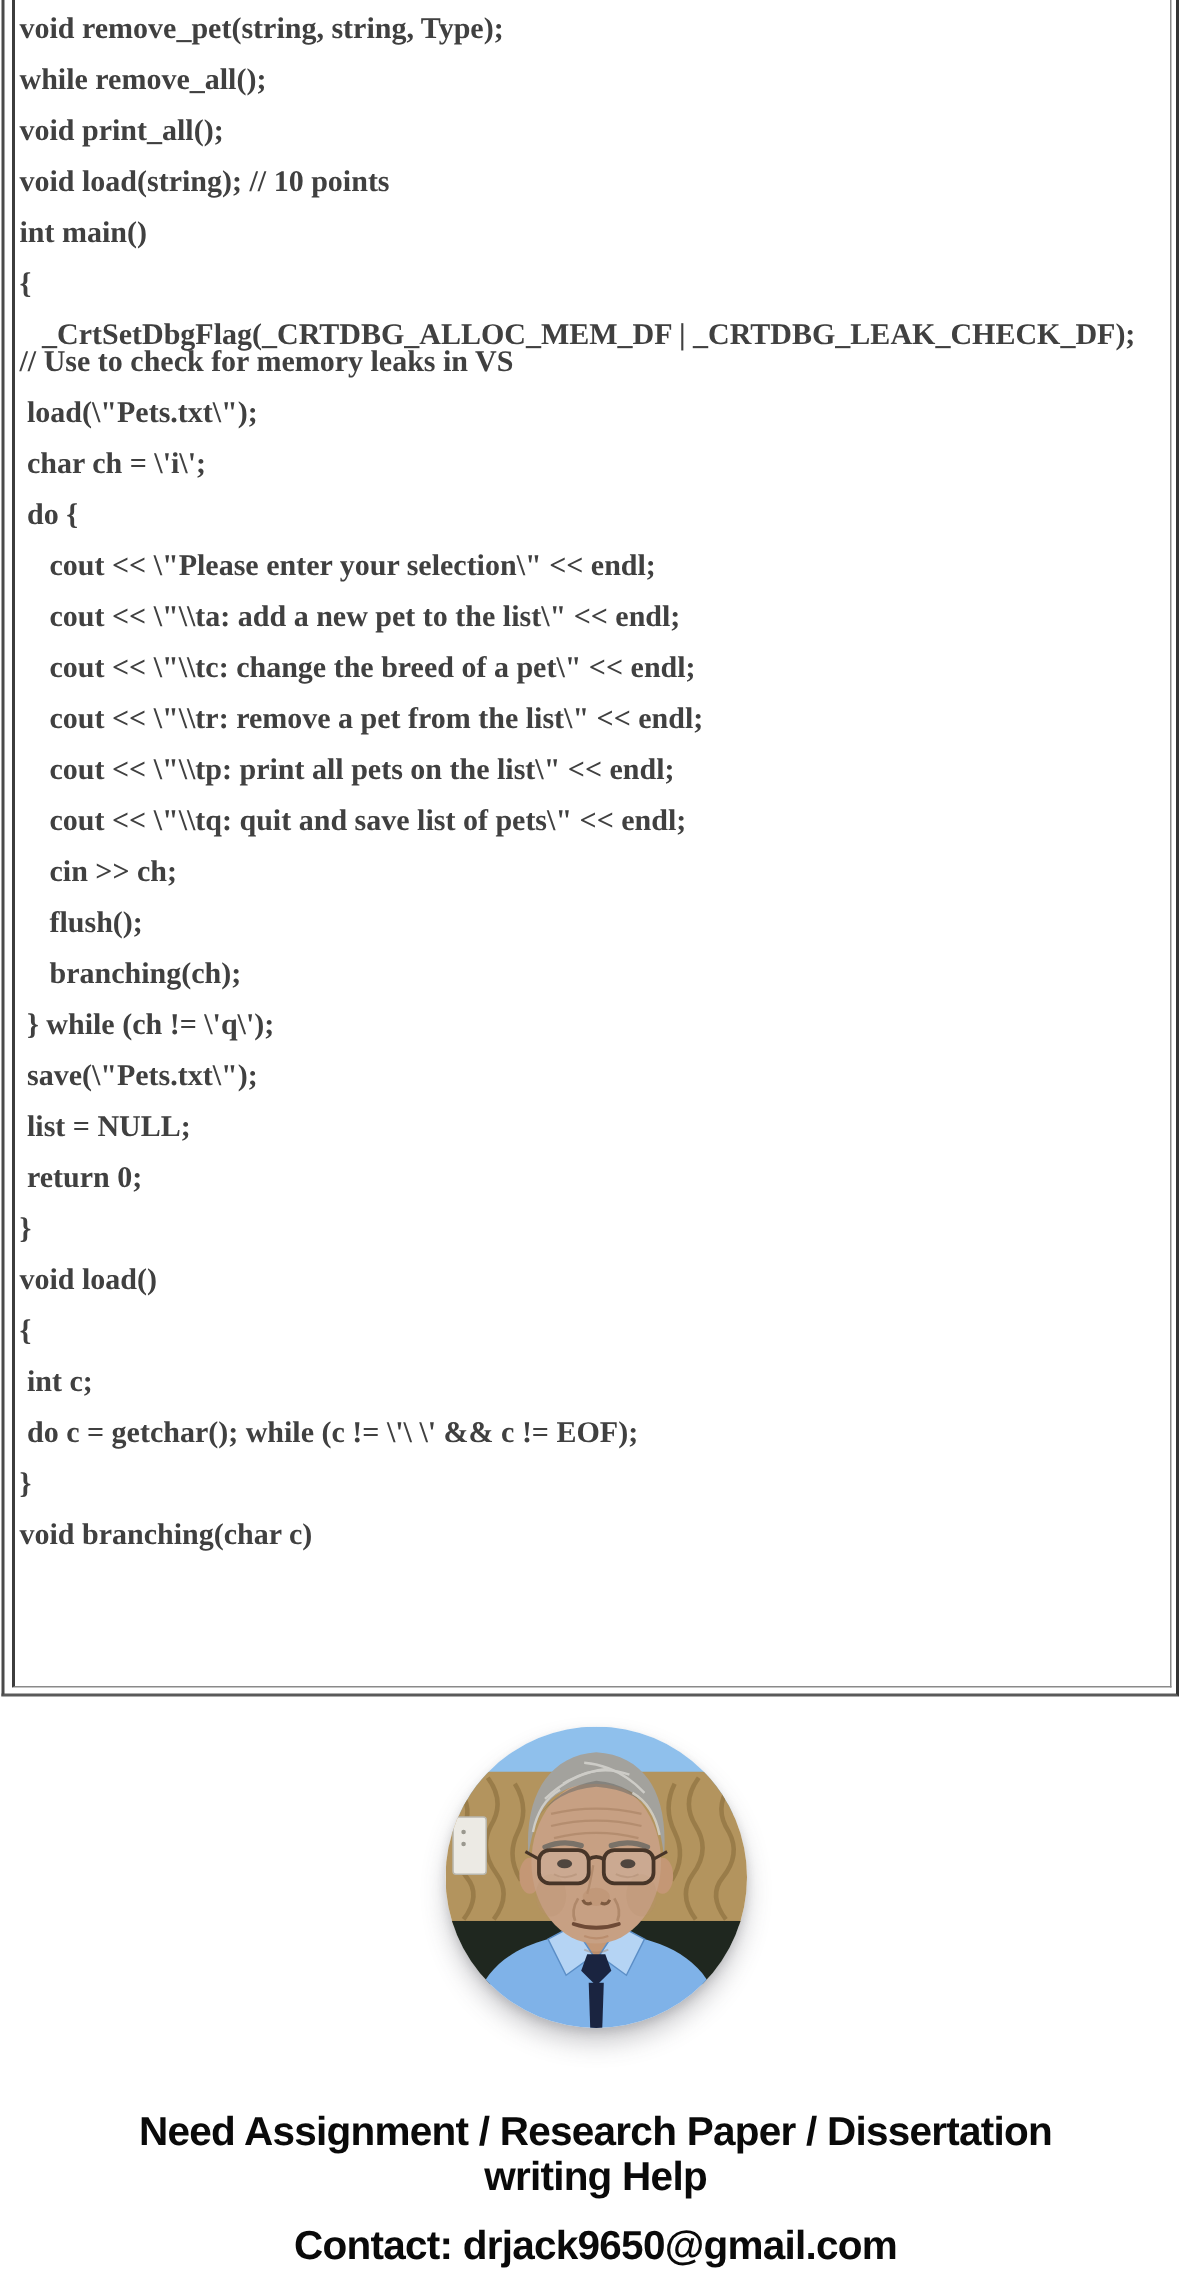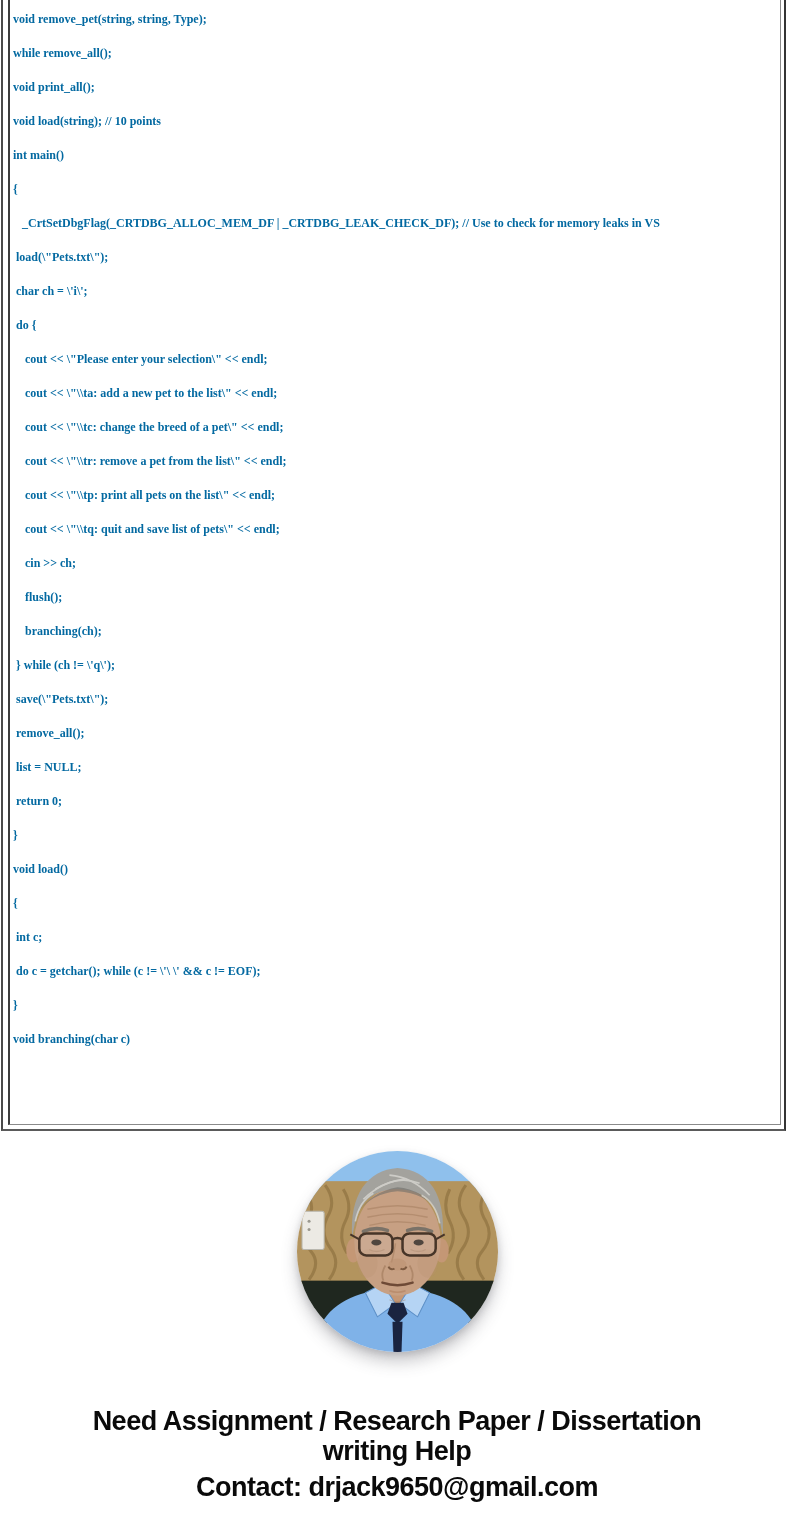--- a/index.html
+++ b/index.html
@@ -8,31 +8,31 @@
 
   
   .code-frame{margin:0 8px 0 1px;height:1131px;box-sizing:border-box;
     border-left:2px solid #4a4a4a;border-right:2px solid #343434;border-bottom:2px solid #5a5a5a;
     padding:0 3px 4px 5px;}
   .code-inner{height:100%;box-sizing:border-box;overflow:hidden;
     border-left:2px solid #3d3d3d;border-right:1px solid #8a8a8a;border-bottom:1px solid #8a8a8a;
     padding:10px 12px 0 3px;}
   .code-inner p.code-line{margin:0 0 16px 0;
     font-family:"Liberation Serif","DejaVu Serif",serif;font-weight:bold;
-    font-size:12px;line-height:18px;color:#0369a1;white-space:pre-wrap;}
+    font-size:20px;line-height:18px;color:#404040;white-space:pre-wrap;}
 
   
   .avatar-wrap{margin-top:20px;display:flex;justify-content:center;}
   .avatar-circle{width:201px;height:201px;border-radius:50%;overflow:hidden;
     box-shadow:0 10px 16px rgba(70,70,80,.28),0 3px 6px rgba(70,70,80,.18);}
   .avatar-circle svg{display:block;}
 
   
   .footer{margin-top:54px;text-align:center;color:#0a0a0a;}
-  .footer h2{margin:6px;font-family:"Liberation Sans",sans-serif;font-weight:bold;
+  .footer h2{margin:16px;font-family:"Liberation Sans",sans-serif;font-weight:bold;
     font-size:27px;line-height:30px;letter-spacing:-0.5px;}
 </style>
 </head>
 <body>
 
 <div class="page">
 
   <div class="code-frame">
     <div class="code-inner">
         <p class="code-line">void remove_pet(string, string, Type);</p>
@@ -49,21 +49,20 @@
         <p class="code-line">    cout &lt;&lt; \"\\ta: add a new pet to the list\" &lt;&lt; endl;</p>
         <p class="code-line">    cout &lt;&lt; \"\\tc: change the breed of a pet\" &lt;&lt; endl;</p>
         <p class="code-line">    cout &lt;&lt; \"\\tr: remove a pet from the list\" &lt;&lt; endl;</p>
         <p class="code-line">    cout &lt;&lt; \"\\tp: print all pets on the list\" &lt;&lt; endl;</p>
         <p class="code-line">    cout &lt;&lt; \"\\tq: quit and save list of pets\" &lt;&lt; endl;</p>
         <p class="code-line">    cin &gt;&gt; ch;</p>
         <p class="code-line">    flush();</p>
         <p class="code-line">    branching(ch);</p>
         <p class="code-line"> } while (ch != \'q\');</p>
         <p class="code-line"> save(\"Pets.txt\");</p>
-        <p class="code-line"> remove_all();</p>
         <p class="code-line"> list = NULL;</p>
         <p class="code-line"> return 0;</p>
         <p class="code-line">}</p>
         <p class="code-line">void load()</p>
         <p class="code-line">{</p>
         <p class="code-line"> int c;</p>
         <p class="code-line"> do c = getchar(); while (c != \'\ \' &amp;&amp; c != EOF);</p>
         <p class="code-line">}</p>
         <p class="code-line">void branching(char c)</p>
       </div>

